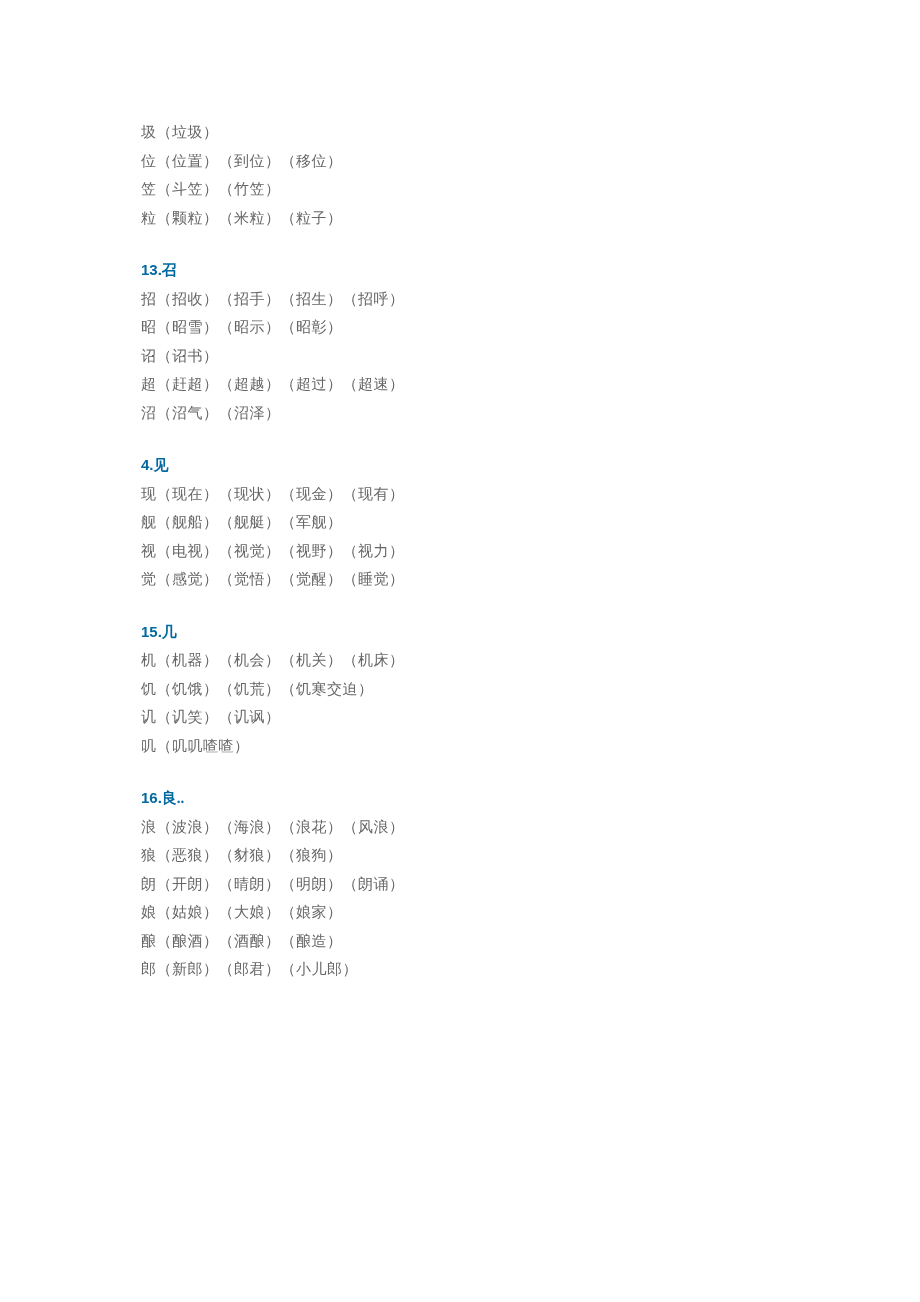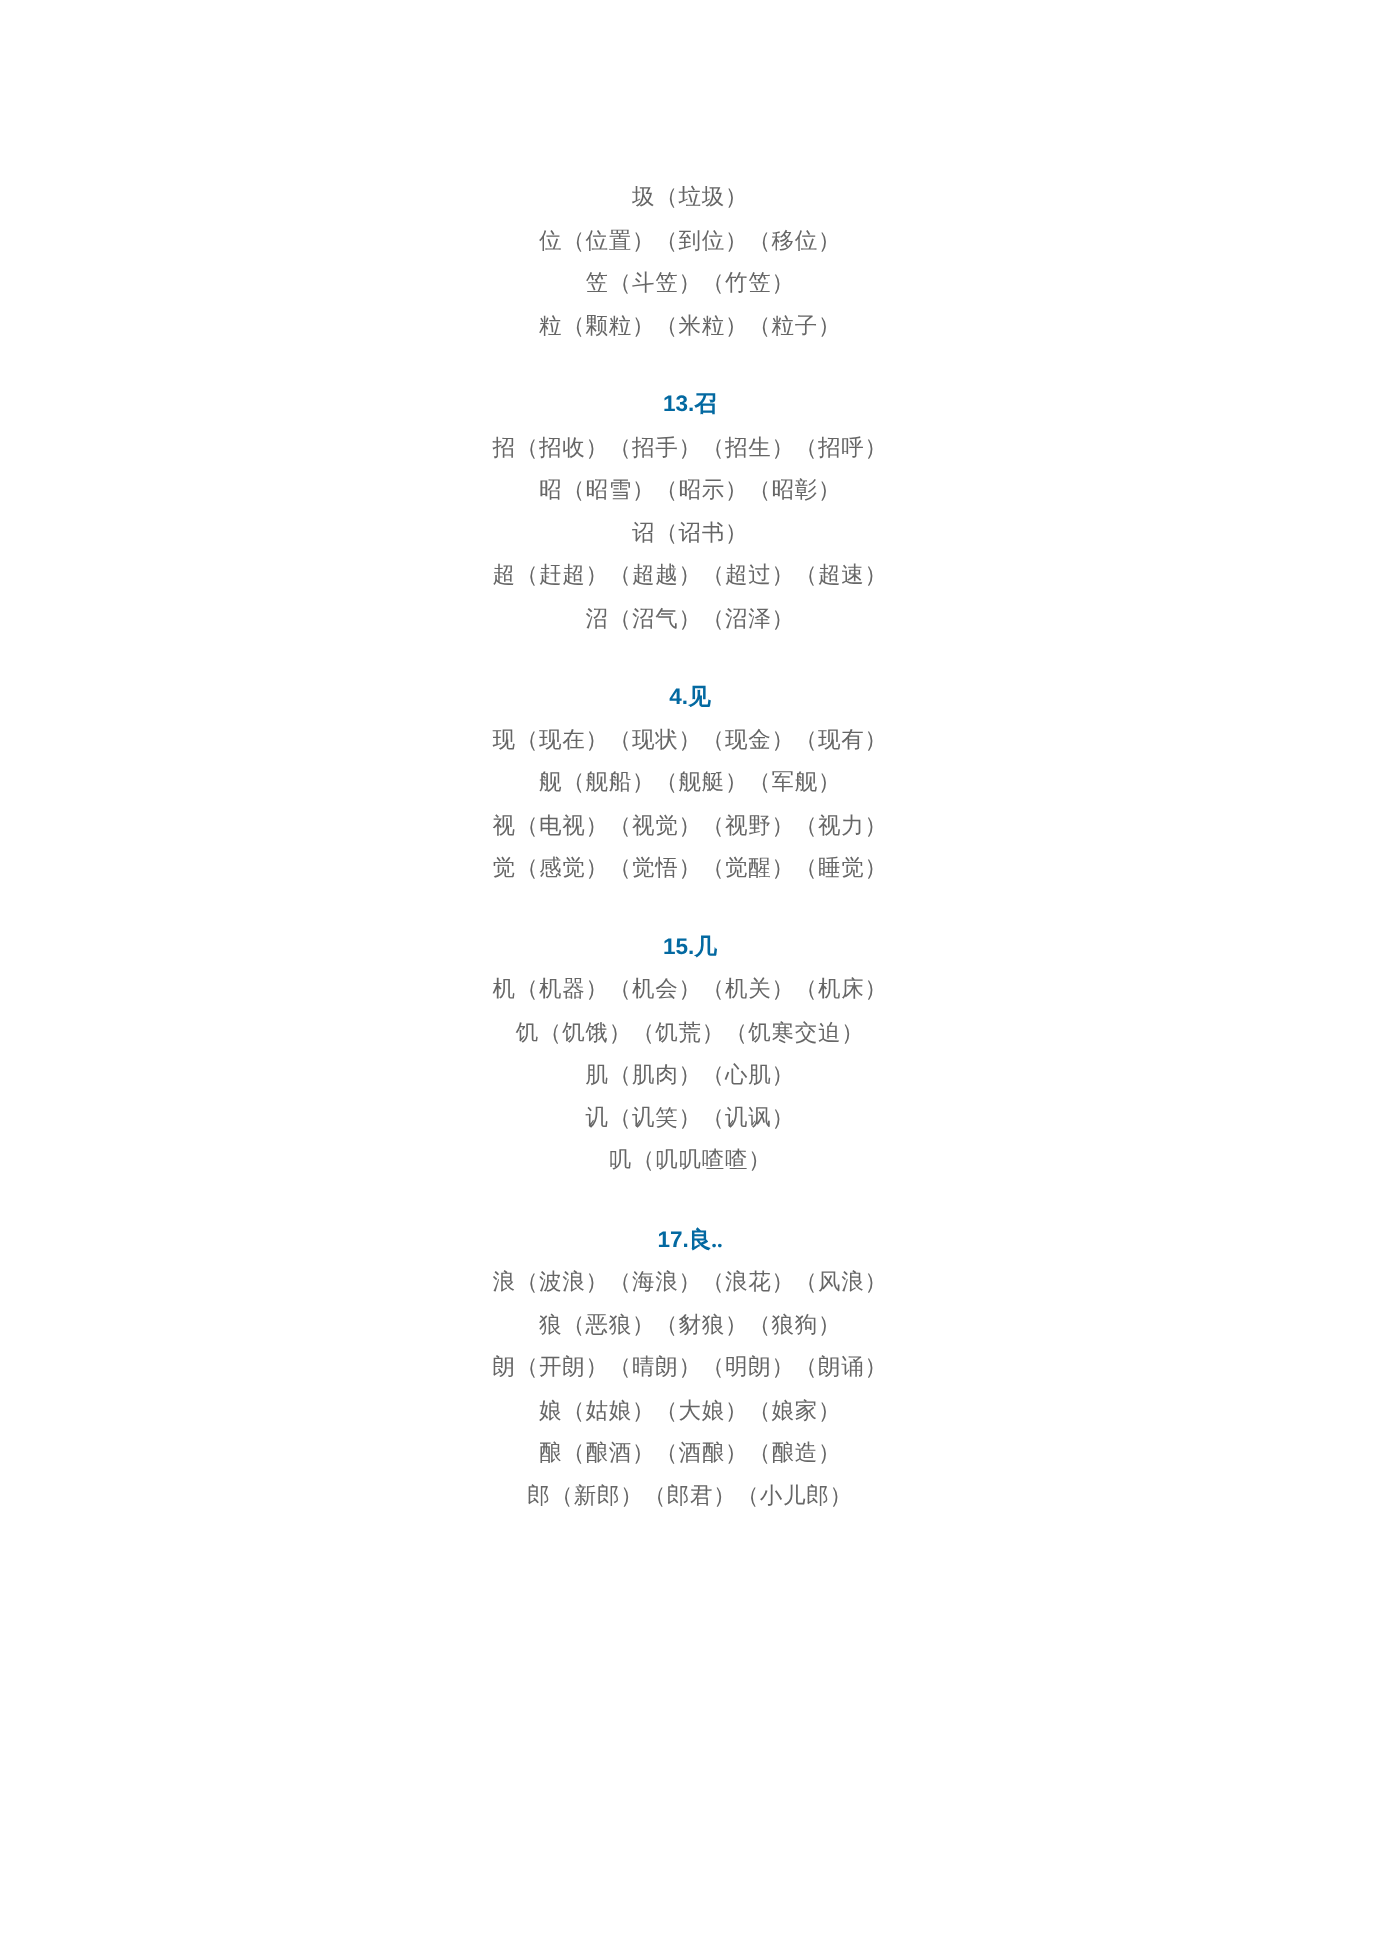--- a/index.html
+++ b/index.html
@@ -12,21 +12,20 @@
       width: 920px;
       min-height: 1302px;
       padding: 118px 141px;
       font-family: "SimSun", "宋体", serif;
       font-size: 15px;
       color: #666666;
       line-height: 1.9;
     }
     .section {
       margin-bottom: 24px;
-      text-align: center;
     }
     .line {
       white-space: nowrap;
     }
     .heading {
       font-weight: bold;
       color: #0369a1;
       font-family: Arial, sans-serif;
     }
     .heading .num {
@@ -61,26 +60,25 @@
       <div class="heading"><span class="num">4.</span><span class="zh">见</span></div>
       <div class="line char">现（现在）（现状）（现金）（现有）</div>
       <div class="line char">舰（舰船）（舰艇）（军舰）</div>
       <div class="line char">视（电视）（视觉）（视野）（视力）</div>
       <div class="line char">觉（感觉）（觉悟）（觉醒）（睡觉）</div>
     </div>
     <div class="section">
       <div class="heading"><span class="num">15.</span><span class="zh">几</span></div>
       <div class="line char">机（机器）（机会）（机关）（机床）</div>
       <div class="line char">饥（饥饿）（饥荒）（饥寒交迫）</div>
-      <div class="line char">肌（肌肉）（心肌）</div>
       <div class="line char">讥（讥笑）（讥讽）</div>
       <div class="line char">叽（叽叽喳喳）</div>
     </div>
     <div class="section">
-      <div class="heading"><span class="num">17.</span><span class="zh">良..</span></div>
+      <div class="heading"><span class="num">16.</span><span class="zh">良..</span></div>
       <div class="line char">浪（波浪）（海浪）（浪花）（风浪）</div>
       <div class="line char">狼（恶狼）（豺狼）（狼狗）</div>
       <div class="line char">朗（开朗）（晴朗）（明朗）（朗诵）</div>
       <div class="line char">娘（姑娘）（大娘）（娘家）</div>
       <div class="line char">酿（酿酒）（酒酿）（酿造）</div>
       <div class="line char">郎（新郎）（郎君）（小儿郎）</div>
     </div>
   </div>
 
 </body></html>

